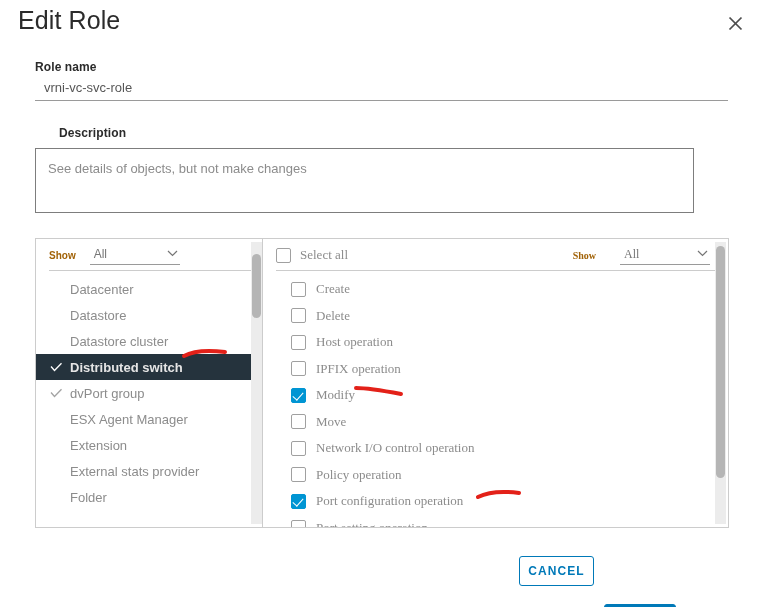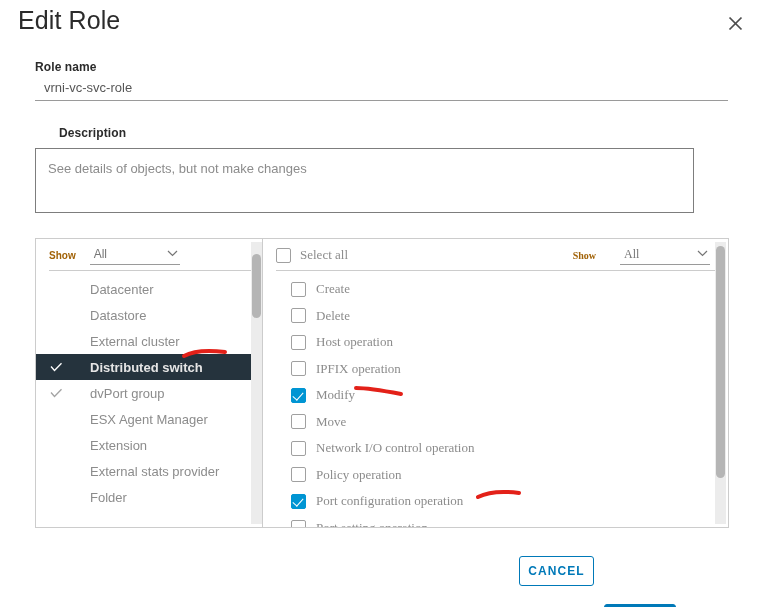--- a/index.html
+++ b/index.html
@@ -203,21 +203,21 @@
     align-items: center;
   }
   .list-item .tick svg { display: block; }
   .list-item.selected {
     background: #25333d;
     color: #e5e5e5;
     font-weight: bold;
     margin-left: 0px;
     width: 232px;
   }
-  .list-item .item-label { white-space: nowrap; margin-left: 20px; }
+  .list-item .item-label { white-space: nowrap; }
 
   
   .check-item {
     height: 26.5px;
     display: flex;
     align-items: center;
     font-size: 13px;
     color: #8c8c8c;
     padding-left: 28px;
     box-sizing: border-box;
@@ -363,21 +363,21 @@
           <div class="list-item">
             <span class="tick"></span>
             <span class="item-label">Datacenter</span>
           </div>
           <div class="list-item">
             <span class="tick"></span>
             <span class="item-label">Datastore</span>
           </div>
           <div class="list-item">
             <span class="tick"></span>
-            <span class="item-label">External cluster</span>
+            <span class="item-label">Datastore cluster</span>
           </div>
           <div class="list-item selected">
             <span class="tick">
               <svg width="13" height="10" viewBox="0 0 13 10">
                 <polyline points="1,4.5 4.5,8.5 11.5,1.2" fill="none" stroke="#ffffff" stroke-width="1.3"></polyline>
               </svg>
             </span>
             <span class="item-label">Distributed switch</span>
           </div>
           <div class="list-item">

